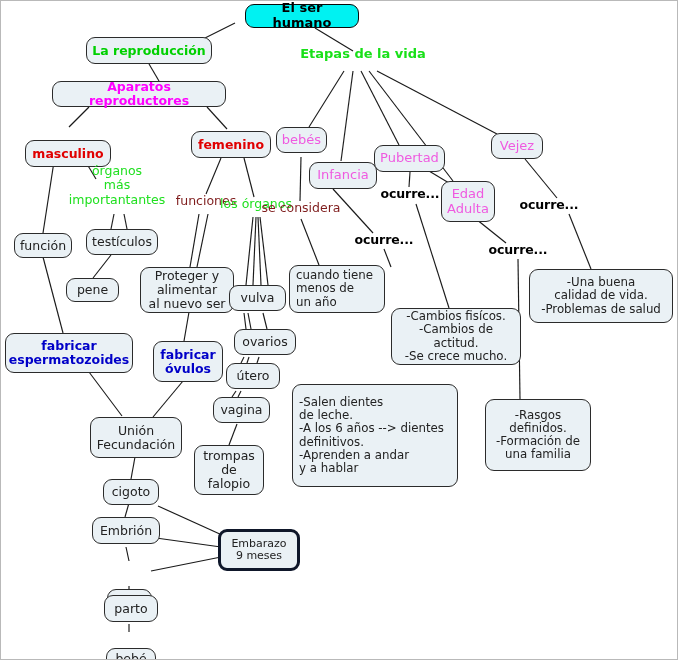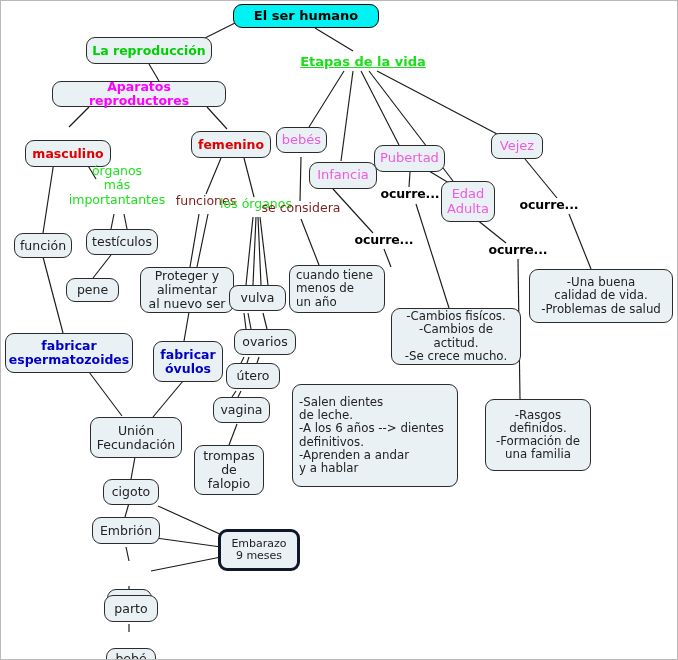--- a/index.html
+++ b/index.html
@@ -216,21 +216,21 @@
       <path d="M 470 214 L 505 242"></path>
 
       <path d="M 517 258 L 519 398"></path>
 
       <path d="M 524 158 L 556 197"></path>
 
       <path d="M 568 213 L 590 268"></path>
     </g>
   </svg>
 
-  <div class="node root" style="left:232px; top:3px; width:146px; height:24px;">El ser humano</div>
+  <div class="node root" style="left:244px; top:3px; width:114px; height:24px;">El ser humano</div>
 
   <div class="node magenta-b" style="left:85px; top:36px; width:126px; height:27px; color:#00d000;">La reproducción</div>
 
   <div class="node magenta-b" style="left:51px; top:80px; width:174px; height:26px;">Aparatos reproductores</div>
 
   <div class="node red-b" style="left:24px; top:127px; width:86px; height:27px;margin-top:12px;">masculino</div>
 
   <div class="node red-b" style="left:190px; top:130px; width:80px; height:27px;">femenino</div>
 
   <div class="node plain" style="left:13px; top:232px; width:58px; height:25px;">función</div>
@@ -279,21 +279,21 @@
 
   <div class="node violet" style="left:275px; top:126px; width:51px; height:26px;">bebés</div>
 
   <div class="node violet" style="left:308px; top:161px; width:68px; height:27px;">Infancia</div>
 
   <div class="node violet" style="left:373px; top:144px; width:71px; height:27px;">Pubertad</div>
 
   <div class="node violet" style="left:440px; top:180px; width:54px; height:41px;">Edad
 Adulta</div>
 
-  <div class="node violet" style="left:490px; top:132px; width:52px; height:26px;border-radius:8px;">Vejez</div>
+  <div class="node violet" style="left:490px; top:132px; width:52px; height:26px;">Vejez</div>
 
   <div class="node listbox" style="left:288px; top:264px; width:96px; height:48px;">cuando tiene
  menos de
  un año</div>
 
   <div class="node listbox" style="left:291px; top:383px; width:166px; height:103px;">-Salen dientes
  de leche.
 -A los 6 años --&gt; dientes
  definitivos.
 -Aprenden a andar
@@ -305,21 +305,21 @@
 
   <div class="node listbox centered" style="left:484px; top:398px; width:106px; height:72px;">-Rasgos
 definidos.
 -Formación de
 una familia</div>
 
   <div class="node listbox centered" style="left:528px; top:268px; width:144px; height:54px;">-Una buena
 calidad de vida.
 -Problemas de salud</div>
 
-  <div class="label green-b" style="left:292px; top:54px; width:140px;text-decoration:underline;">Etapas de la vida</div>
+  <div class="label green-b" style="left:292px; top:46px; width:140px;">Etapas de la vida</div>
 
   <div class="label green" style="left:60px; top:163px; width:112px;">órganos
 más
 importantantes</div>
 
   <div class="label dark" style="left:167px; top:193px; width:76px;">funciones</div>
 
   <div class="label green" style="left:213px; top:196px; width:84px;">los órganos</div>
 
   <div class="label dark" style="left:252px; top:200px; width:96px;">se considera</div>

